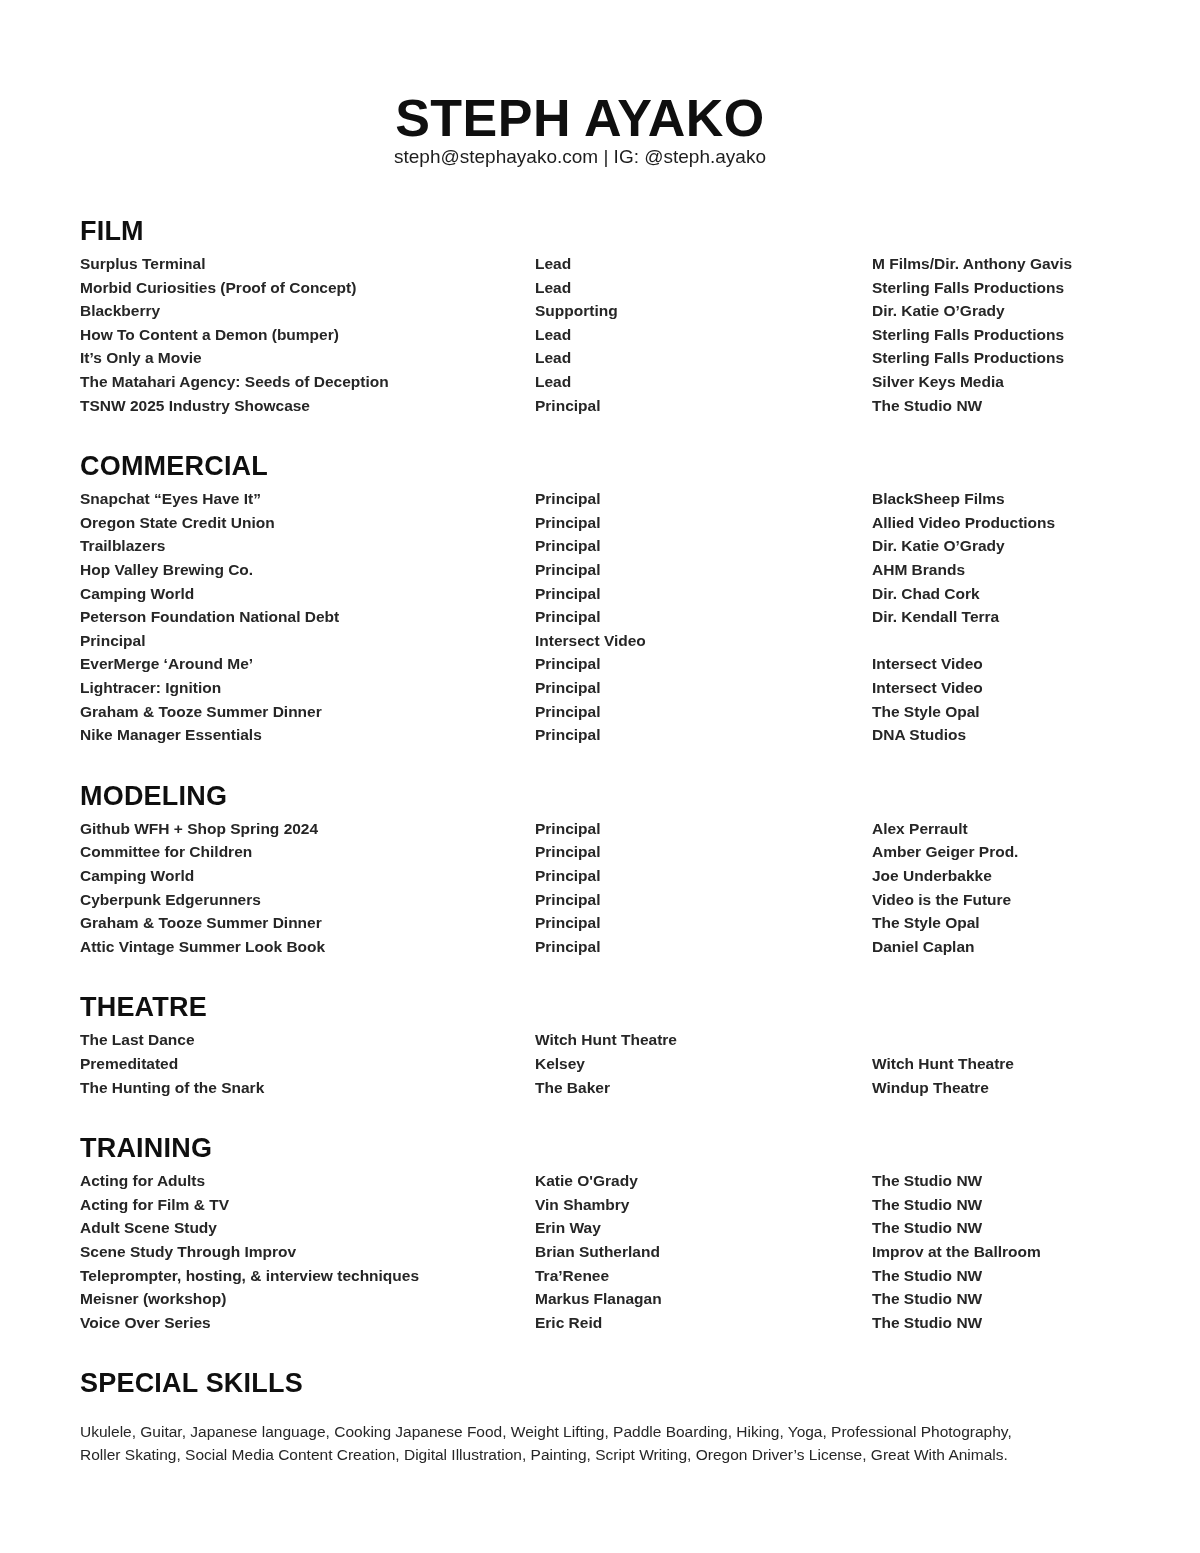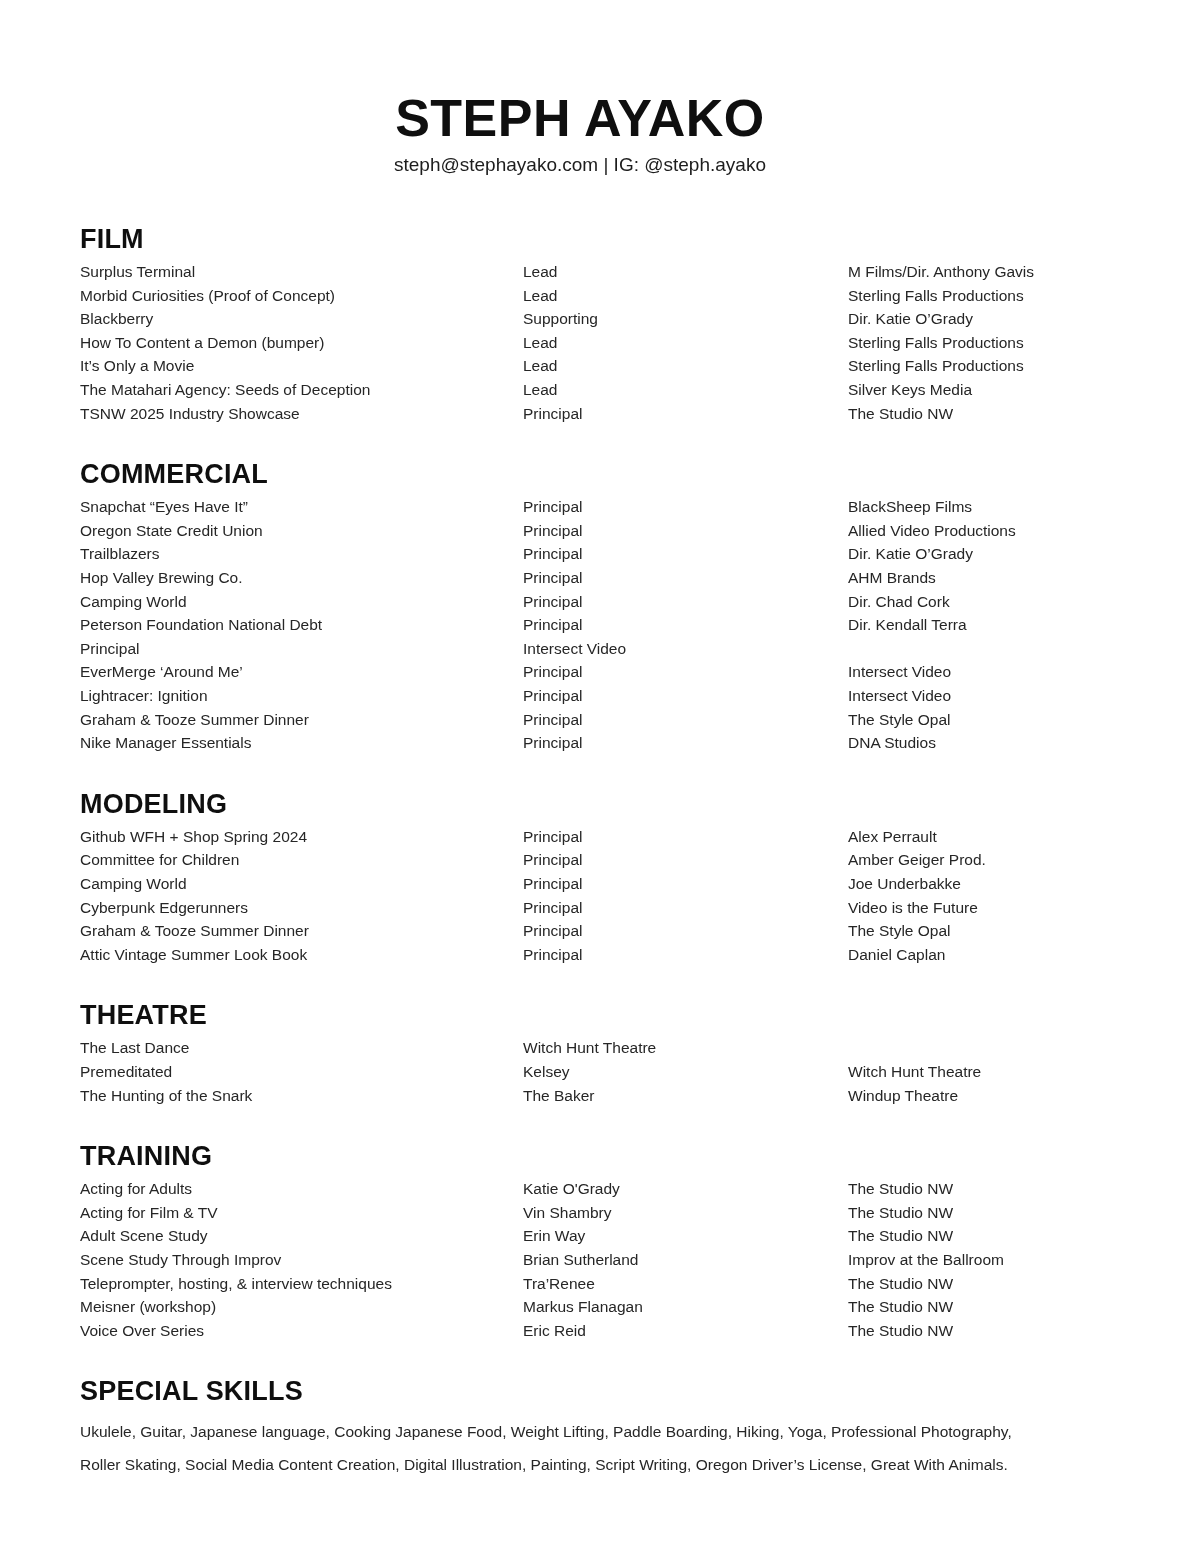--- a/index.html
+++ b/index.html
@@ -18,51 +18,52 @@
   }
   .header { text-align: center; }
   .header h1 {
     font-size: 52px;
     font-weight: 700;
     letter-spacing: 0.5px;
     color: #0f0f0f;
     line-height: 1.0;
   }
   .header .contact {
-    margin-top: 10px;
+    margin-top: 2px;
     font-size: 19px;
     font-weight: 400;
     color: #1d1d1d;
   }
   .sections { margin-top: 48px; }
   .section { margin-top: 34px; }
   .section:first-child { margin-top: 8px; }
   .section h2 {
     font-size: 27px;
     font-weight: 700;
     color: #0f0f0f;
     letter-spacing: 0.2px;
     line-height: 1.15;
     margin-bottom: 5px;
   }
   .row {
     display: grid;
     grid-template-columns: 443px 325px 1fr;
     font-size: 15.5px;
     line-height: 23.6px;
-    font-weight: 400;
+    font-weight: 700;
     color: #262626;
     white-space: nowrap;
+    gap: 12px;
   }
   .skills-paragraph {
     font-size: 15.5px;
-    line-height: 33px;
+    line-height: 23px;
     max-width: 948px;
     color: #262626;
-    margin-top: 8px;
+    margin-top: 21px;
   }
 </style>
 </head>
 <body>
 
 <div class="page">
   <header class="header">
     <h1>STEPH AYAKO</h1>
     <p class="contact">steph@stephayako.com | IG: @steph.ayako</p>
   </header>

